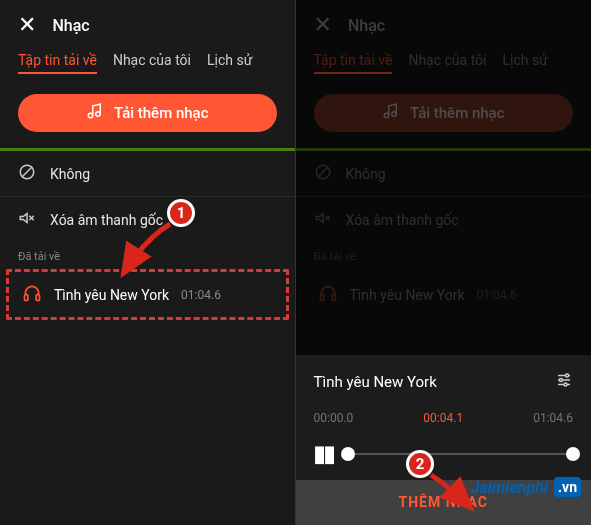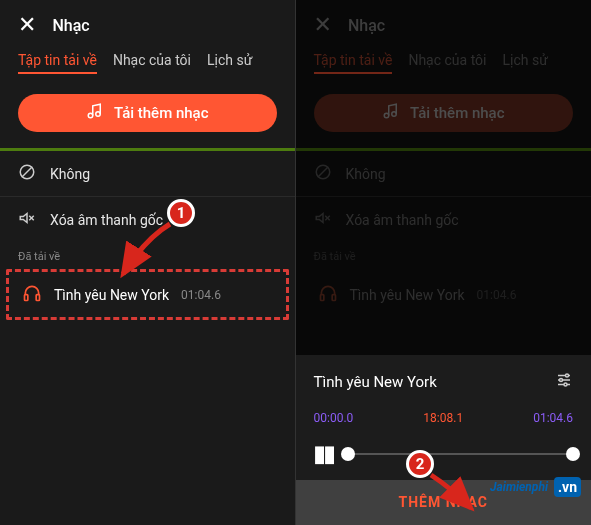--- a/index.html
+++ b/index.html
@@ -78,21 +78,21 @@
     margin-top: auto;
     background: #1c1c1c;
     padding: 16px 18px 14px;
     position: relative; z-index: 10;
   }
   .player-head { display: flex; justify-content: space-between; align-items: center; margin-bottom: 18px; }
   .player-title { color: #fff; font-size: 15px; }
   .eq-ico { color: #ccc; }
   .eq-ico svg { width: 18px; height: 18px; }
   .times { display: flex; justify-content: space-between; font-size: 12px; margin-bottom: 16px; }
-  .times span { color: #8b5cf6; }
+  .times span { color: #737373; }
   .times .cur { color: #ff5633; }
   .controls { display: flex; align-items: center; gap: 14px; }
   .pause { color: #fff; font-size: 22px; letter-spacing: -2px; font-weight: bold; }
   .slider { flex: 1; height: 2px; background: #555; position: relative; }
   .slider-fill { position: absolute; left: 0; top: 0; bottom: 0; width: 0%; background: #ff5633; }
   .handle { position: absolute; top: 50%; width: 14px; height: 14px; background: #fff; border-radius: 50%; transform: translate(-50%, -50%); }
   .handle.h1 { left: 0%; }
   .handle.h2 { left: 100%; }
   .cta {
     position: relative; z-index: 10;
@@ -110,21 +110,21 @@
     display: flex; align-items: center; justify-content: center;
     z-index: 30;
   }
   .arrow { position: absolute; z-index: 25; pointer-events: none; }
   .arrow svg { overflow: visible; }
   .watermark {
     position: absolute; right: 10px; bottom: 28px; z-index: 40;
     display: flex; align-items: center; gap: 4px;
     font-style: italic; font-weight: 700;
   }
-  .watermark .t1 { color: #0062b0; font-size: 12px; }
+  .watermark .t1 { color: #0062b0; font-size: 16px; }
   .watermark .vn { background: #0062b0; color: #fff; font-size: 14px; padding: 2px 4px; border-radius: 4px; font-style: normal; margin-left: 2px; }
 </style>
 </head>
 <body>
 
 <div class="panel left">
   <div class="header">
     <span class="close-x">✕</span>
     <span class="title">Nhạc</span>
   </div>
@@ -239,21 +239,21 @@
             <line x1="4" y1="12" x2="20" y2="12"></line>
             <line x1="4" y1="18" x2="20" y2="18"></line>
             <circle cx="16" cy="6" r="2" fill="#1c1c1c"></circle>
             <circle cx="8" cy="12" r="2" fill="#1c1c1c"></circle>
             <circle cx="14" cy="18" r="2" fill="#1c1c1c"></circle>
           </svg>
       </span>
     </div>
     <div class="times">
       <span>00:00.0</span>
-      <span class="cur">18:08.1</span>
+      <span class="cur">00:04.1</span>
       <span>01:04.6</span>
     </div>
     <div class="controls">
       <span class="pause">▮▮</span>
       <div class="slider">
         <div class="slider-fill"></div>
         <div class="handle h1"></div>
         <div class="handle h2"></div>
       </div>
     </div>

